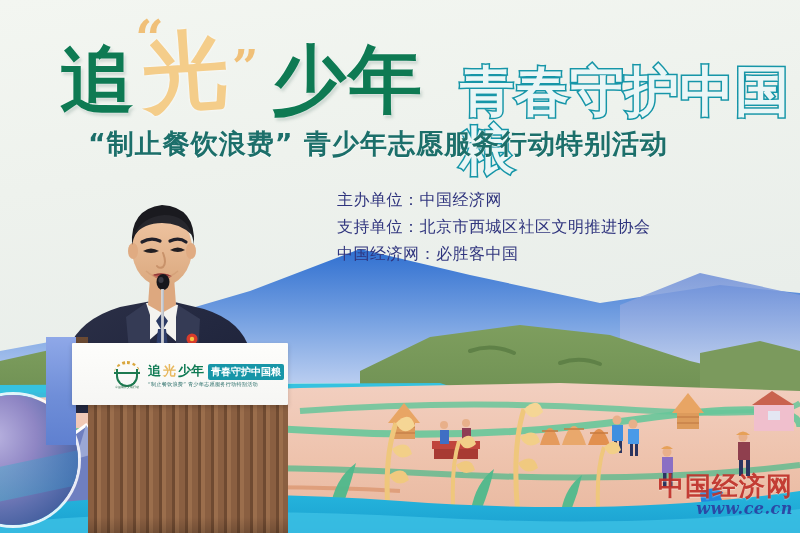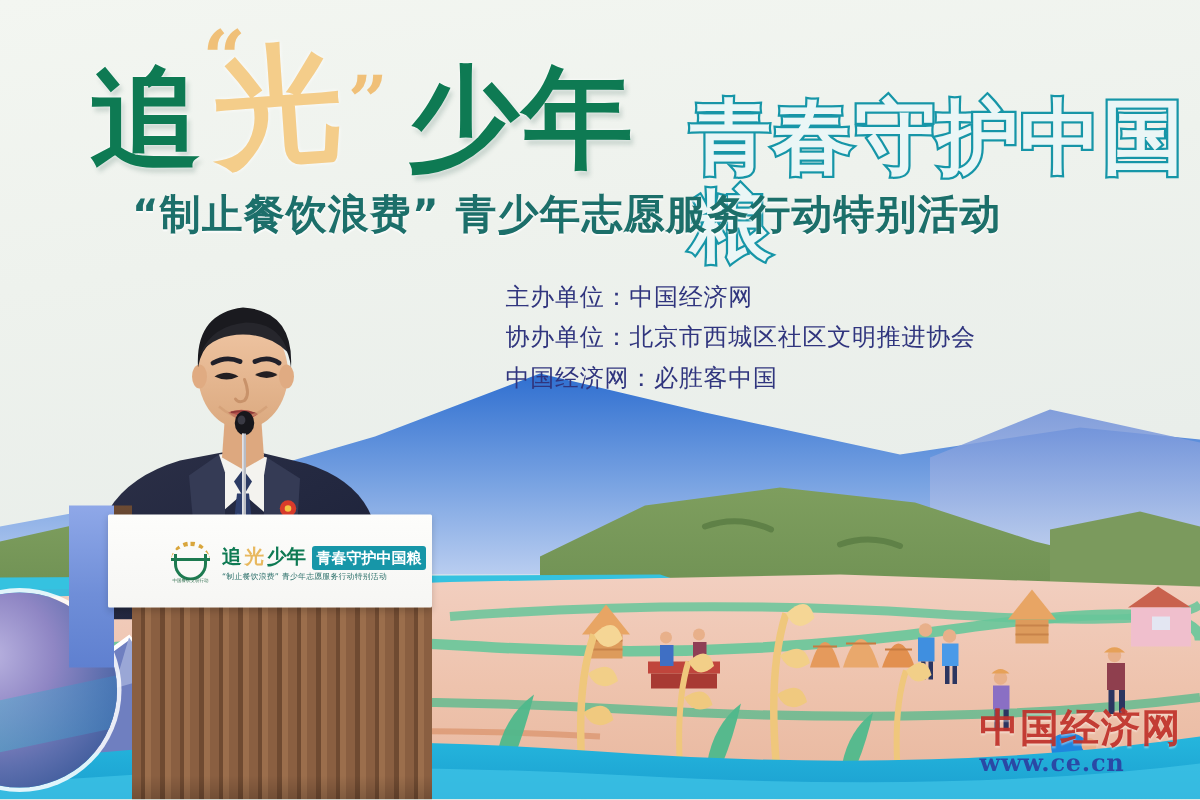--- a/index.html
+++ b/index.html
@@ -74,21 +74,21 @@
     letter-spacing:1px;
     color:#1c6f6a;
     font-family:"DejaVu Sans", sans-serif;
     text-shadow:0 1px 1px rgba(255,255,255,.8);
   }
 
   
   .organizers {
     position:absolute; left:337px; top:186px;
     color:#30357e;
-    font-family:Liberation Mono, monospace;
+    font-family:Liberation Serif, serif;
     font-size:16px; line-height:27px;
     letter-spacing:.5px;
   }
   .org-line { white-space:nowrap; }
 
   
   .art { position:absolute; left:0; bottom:0; width:800px; height:300px; overflow:hidden; }
   .art svg { display:block; width:800px; height:300px; }
 
   
@@ -167,31 +167,31 @@
     box-shadow:0 0 0 3px rgba(255,255,255,.85);
     overflow:hidden;
   }
   .sphere::after{
     content:""; position:absolute; left:-10%; top:52%; width:130%; height:26%;
     background:linear-gradient(90deg,rgba(90,200,210,.55),rgba(60,120,190,.5));
     transform:rotate(-12deg);
   }
 
   
-  .watermark { position:absolute; left:653px; top:472px; width:140px; text-align:left; }
+  .watermark { position:absolute; left:653px; top:472px; width:140px; text-align:right; }
   .wm-cn {
     font-size:26px; font-weight:700; color:#c0322b;
     font-family:"DejaVu Serif", serif; letter-spacing:1px;
     opacity:.92; line-height:28px;
     text-shadow:0 1px 1px rgba(255,255,255,.4);
   }
   .wm-url {
     font-size:16px; font-weight:700; color:#2c3fa0;
     font-family:"DejaVu Serif", serif; letter-spacing:.5px;
-    opacity:.9; line-height:18px;
+    opacity:.9; line-height:18px;font-style:italic;
   }
 </style>
 </head>
 <body>
 
 <div id="stage">
 
   <div class="backdrop"></div>
 
   <div class="art">
@@ -369,21 +369,21 @@
       <span class="quote-close">”</span>
       <span class="hl-shao">少年</span>
       <span class="hl-teal">青春守护中国粮</span>
     </div>
   </div>
 
   <div class="subtitle">“制止餐饮浪费” 青少年志愿服务行动特别活动</div>
 
   <div class="organizers">
     <div class="org-line">主办单位：中国经济网</div>
-    <div class="org-line">协办单位：北京市西城区社区文明推进协会</div>
+    <div class="org-line">支持单位：北京市西城区社区文明推进协会</div>
     <div class="org-line">中国经济网：必胜客中国</div>
   </div>
 
   <div class="sphere"></div>
 
   <div class="speaker">
     <svg viewBox="0 0 230 260" width="230" height="260" aria-hidden="true">
       <defs>
         <linearGradient id="suitG" x1="0" y1="0" x2="1" y2="1">
           <stop offset="0%" stop-color="#2c3047"></stop>

